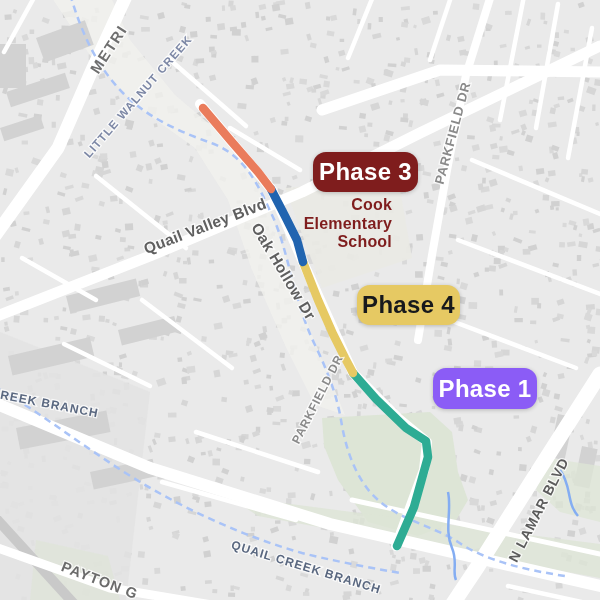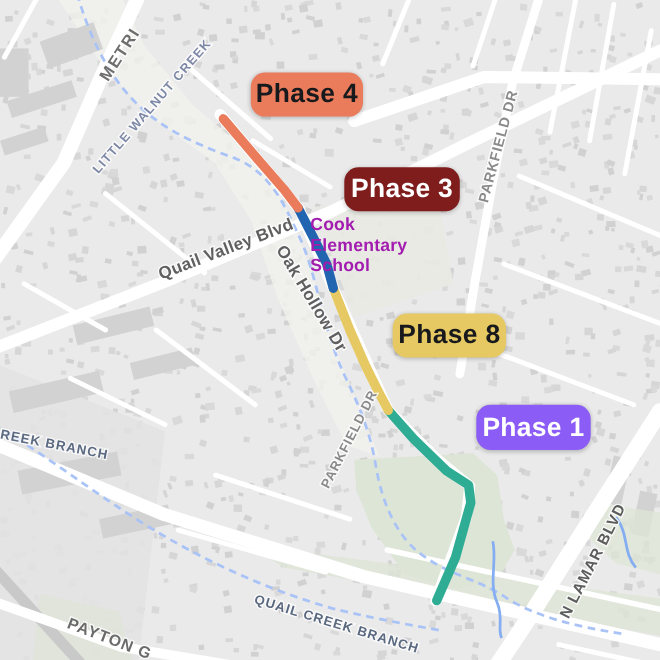--- a/index.html
+++ b/index.html
@@ -2,21 +2,21 @@
 <html><head>
 <meta charset="utf-8">
 <style>
   html,body{margin:0;padding:0;width:600px;height:600px;overflow:hidden;
     font-family:"Liberation Sans",sans-serif;background:#eaeaea;}
   .stage{position:relative;width:600px;height:600px;overflow:hidden;background:#eaeaea;}
   #map-svg{position:absolute;left:0;top:0;}
   .badge{position:absolute;display:flex;align-items:center;justify-content:center;
     border-radius:13px;font-weight:700;font-size:24px;letter-spacing:.3px;
     box-shadow:0 1px 4px rgba(0,0,0,.22);z-index:5;}
-  .place{position:absolute;text-align:left;font-weight:600;color:#a21caf;
+  .place{position:absolute;text-align:right;font-weight:600;color:#7f1d1d;
     white-space:pre-line;line-height:1.16;letter-spacing:.2px;z-index:4;}
 </style>
 </head>
 <body>
 
 <div class="stage">
   <svg id="map-svg" width="600" height="600" viewBox="0 0 600 600">
       <rect x="0" y="0" width="600" height="600" fill="#eaeaea"></rect>
       <g>
         <rect x="7.0" y="37.2" width="8.9" height="5.8" fill="#d6d6d6" transform="rotate(0.9 7.0 37.2)"></rect>
@@ -1187,28 +1187,25 @@
       <text transform="translate(207 231) rotate(-21)" text-anchor="middle" fill="#5f5f5f" font-size="15.5" font-weight="600" letter-spacing="0.3" paint-order="stroke" stroke="rgba(255,255,255,0.75)" stroke-width="2.5">Quail Valley Blvd</text>
       <text transform="translate(279 274) rotate(59)" text-anchor="middle" fill="#5f5f5f" font-size="15.5" font-weight="600" letter-spacing="0.3" paint-order="stroke" stroke="rgba(255,255,255,0.75)" stroke-width="2.5">Oak Hollow Dr</text>
       <text transform="translate(457 134) rotate(-75)" text-anchor="middle" fill="#8a8a8a" font-size="13" font-weight="700" letter-spacing="0.8" paint-order="stroke" stroke="rgba(255,255,255,0.75)" stroke-width="2.5">PARKFIELD DR</text>
       <text transform="translate(321 401) rotate(-63)" text-anchor="middle" fill="#8a8a8a" font-size="12" font-weight="700" letter-spacing="0.8" paint-order="stroke" stroke="rgba(255,255,255,0.75)" stroke-width="2.5">PARKFIELD DR</text>
       <text transform="translate(543 512) rotate(-63)" text-anchor="middle" fill="#5c5c5c" font-size="14" font-weight="700" letter-spacing="0.8" paint-order="stroke" stroke="rgba(255,255,255,0.75)" stroke-width="2.5">N LAMAR BLVD</text>
       <text transform="translate(98 585) rotate(21)" text-anchor="middle" fill="#6b6b6b" font-size="14.5" font-weight="700" letter-spacing="1" paint-order="stroke" stroke="rgba(255,255,255,0.75)" stroke-width="2.5">PAYTON G</text>
       <text transform="translate(44 407) rotate(11)" text-anchor="middle" fill="#5a6880" font-size="12" font-weight="700" letter-spacing="1" paint-order="stroke" stroke="rgba(255,255,255,0.75)" stroke-width="2.5">CREEK BRANCH</text>
       <text transform="translate(305 571) rotate(17)" text-anchor="middle" fill="#5a6880" font-size="12" font-weight="700" letter-spacing="1" paint-order="stroke" stroke="rgba(255,255,255,0.75)" stroke-width="2.5">QUAIL CREEK BRANCH</text>
     </svg>
 
-  <div class="badge" style="left: 228px; top: 66px; width: 102px; height: 40px; background: rgb(234, 124, 92); color: rgb(23, 25, 28);">
-    <span>Phase 4</span>
-  </div>
   <div class="badge" style="left: 313px; top: 152px; width: 105px; height: 40px; background: #7f1d1d; color: rgb(255, 255, 255);">
     <span>Phase 3</span>
   </div>
   <div class="badge" style="left: 357px; top: 285px; width: 103px; height: 40px; background: rgb(230, 201, 99); color: rgb(23, 25, 28);">
-    <span>Phase 8</span>
+    <span>Phase 4</span>
   </div>
   <div class="badge" style="left: 413px; top: 368px; width: 104px; height: 41px; background: #8b5cf6; color: rgb(255, 255, 255); margin-left: 20px;">
     <span>Phase 1</span>
   </div>
 
   <div class="place" style="left: 282px; top: 196px; width: 110px; font-size: 16px;">Cook
 Elementary
 School</div>
 </div>
 

